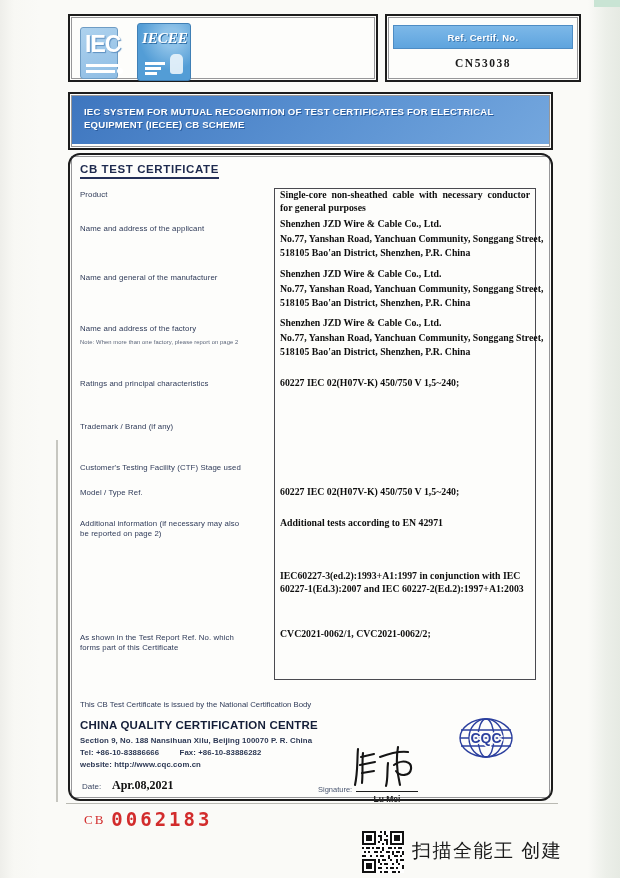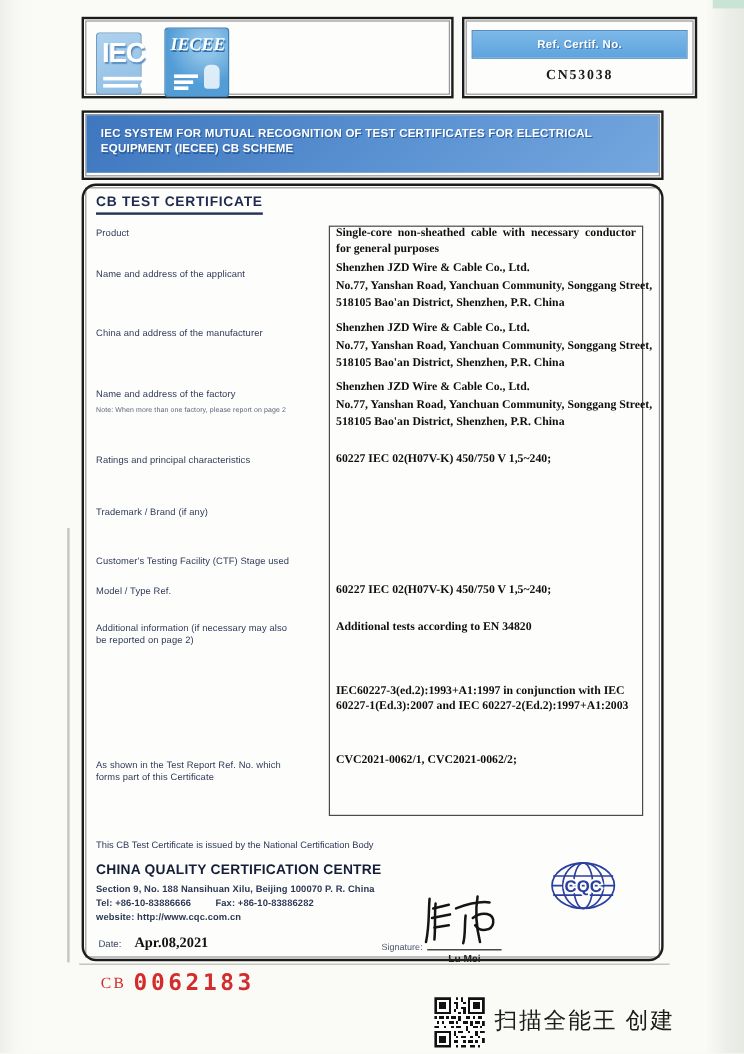--- a/index.html
+++ b/index.html
@@ -113,21 +113,21 @@
     <div class="lbl" style="top:35px">Product</div>
     <div class="val just" style="top:33px">Single-core non-sheathed cable with necessary conductor for general purposes</div>
 
     <div class="lbl" style="top:69px">Name and address of the applicant</div>
     <div class="val addr" style="top:62px">
       <div>Shenzhen JZD Wire &amp; Cable Co., Ltd.</div>
       <div>No.77, Yanshan Road, Yanchuan Community, Songgang Street,</div>
       <div>518105 Bao'an District, Shenzhen, P.R. China</div>
     </div>
 
-    <div class="lbl" style="top:118px">China and address of the manufacturer</div>
+    <div class="lbl" style="top:118px">Name and general of the manufacturer</div>
     <div class="val addr" style="top:112px">
       <div>Shenzhen JZD Wire &amp; Cable Co., Ltd.</div>
       <div>No.77, Yanshan Road, Yanchuan Community, Songgang Street,</div>
       <div>518105 Bao'an District, Shenzhen, P.R. China</div>
     </div>
 
     <div class="lbl" style="top:169px">Name and address of the factory</div>
     <div class="note" style="top:184px">Note: When more than one factory, please report on page 2</div>
     <div class="val addr" style="top:161px">
       <div>Shenzhen JZD Wire &amp; Cable Co., Ltd.</div>
@@ -139,21 +139,21 @@
     <div class="val" style="top:221px">60227 IEC 02(H07V-K) 450/750 V 1,5~240;</div>
 
     <div class="lbl" style="top:267px">Trademark / Brand (if any)</div>
 
     <div class="lbl" style="top:308px">Customer's Testing Facility (CTF) Stage used</div>
 
     <div class="lbl" style="top:333px">Model / Type Ref.</div>
     <div class="val" style="top:330px">60227 IEC 02(H07V-K) 450/750 V 1,5~240;</div>
 
     <div class="lbl" style="top:364px;width:168px">Additional information (if necessary may also be reported on page 2)</div>
-    <div class="val" style="top:361px">Additional tests according to EN 34820</div>
+    <div class="val" style="top:361px">Additional tests according to EN 42971</div>
 
     <div class="val" style="top:414px">IEC60227-3(ed.2):1993+A1:1997 in conjunction with IEC 60227-1(Ed.3):2007 and IEC 60227-2(Ed.2):1997+A1:2003</div>
 
     <div class="lbl" style="top:478px;width:160px">As shown in the Test Report Ref. No. which forms part of this Certificate</div>
     <div class="val" style="top:472px">CVC2021-0062/1, CVC2021-0062/2;</div>
 
     <div class="issued">This CB Test Certificate is issued by the National Certification Body</div>
     <div class="cqc-name">CHINA QUALITY CERTIFICATION CENTRE</div>
     <div class="cqc-line" style="top:581px">Section 9, No. 188 Nansihuan Xilu, Beijing 100070 P. R. China</div>
     <div class="cqc-line" style="top:593px">

